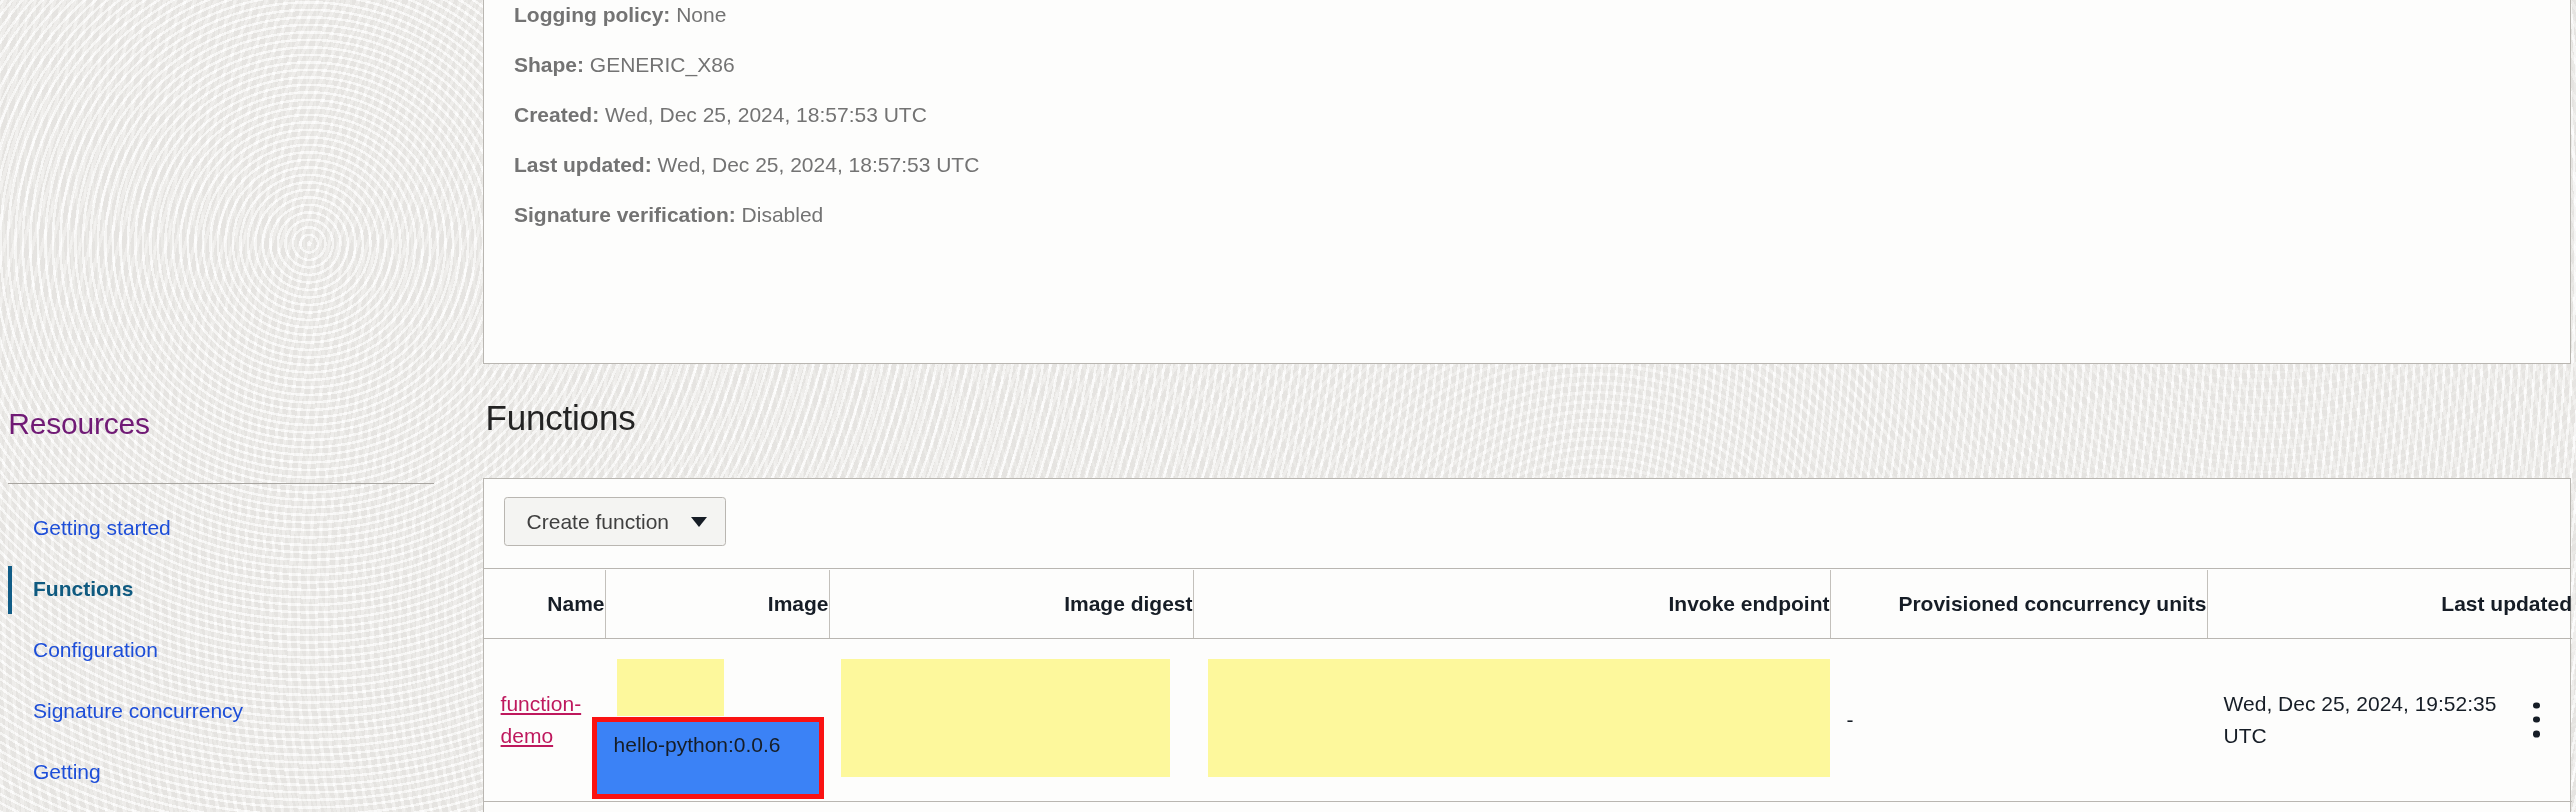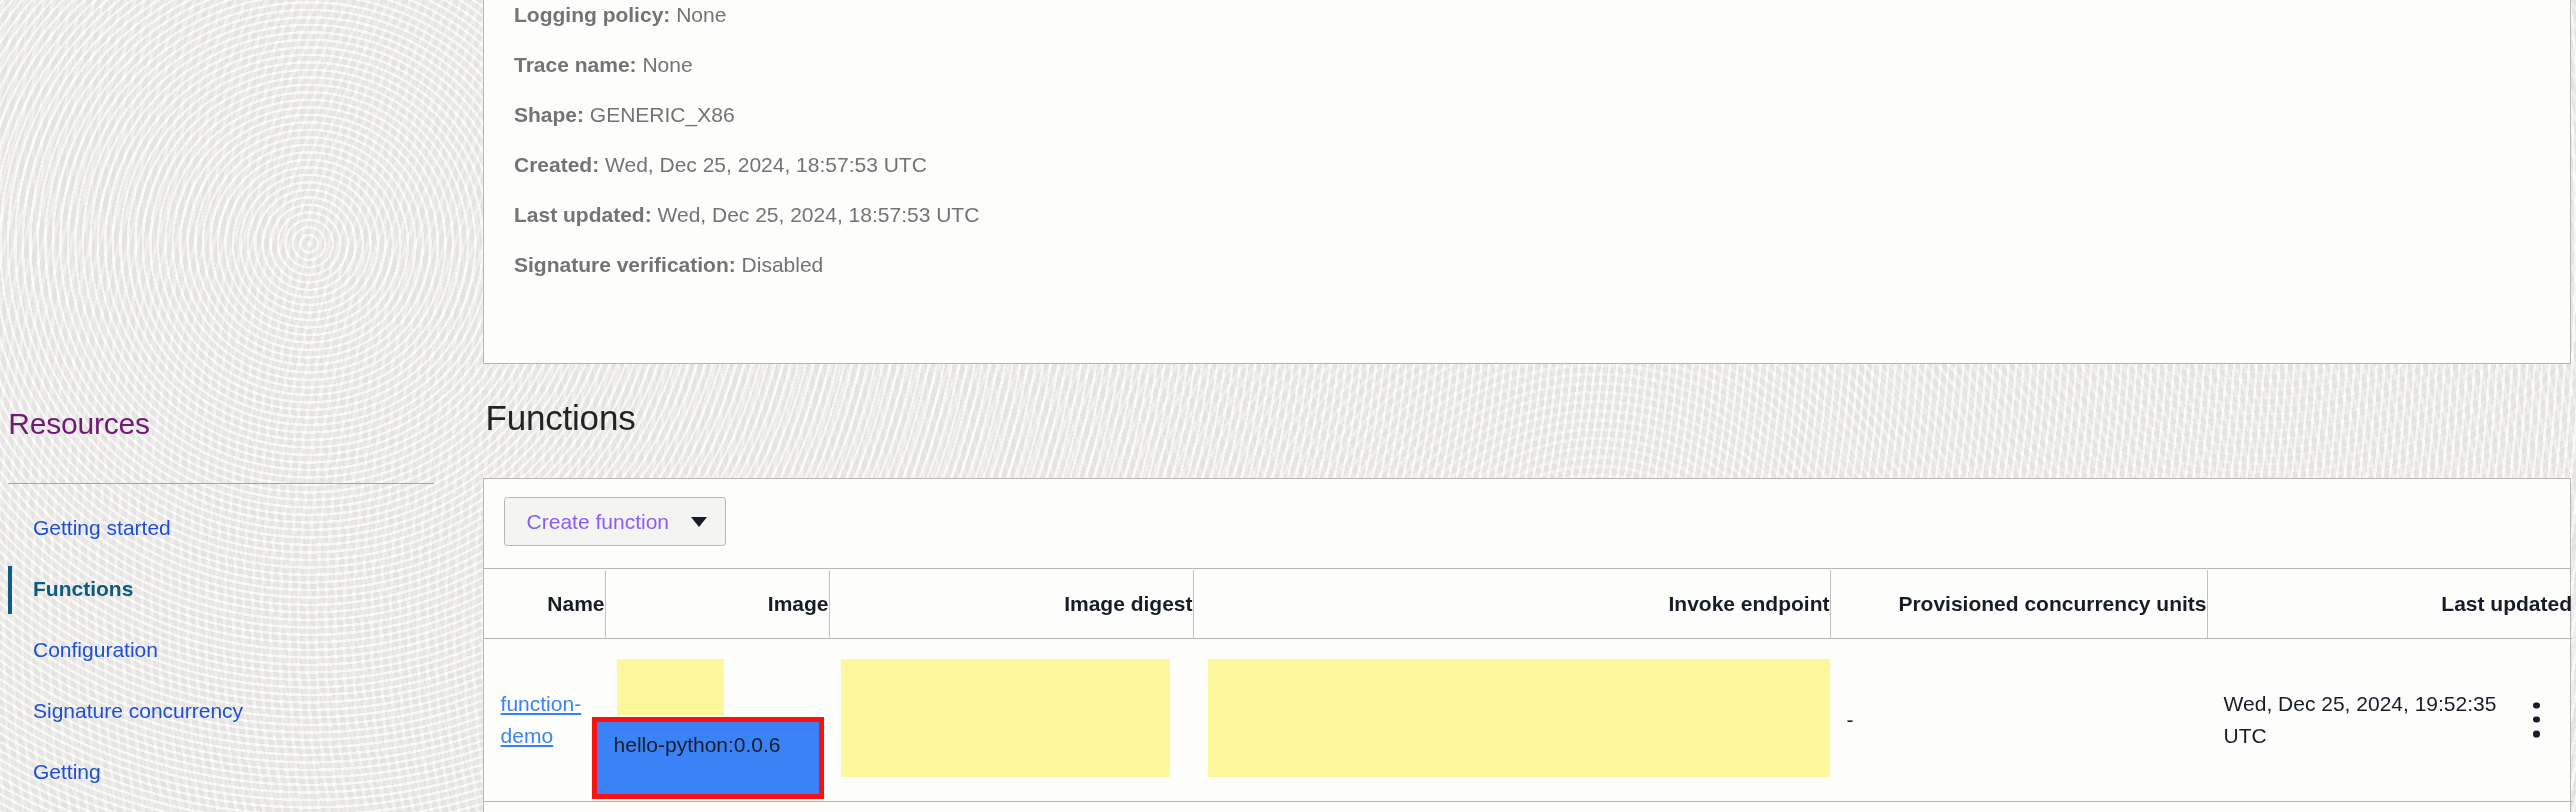--- a/index.html
+++ b/index.html
@@ -175,21 +175,21 @@
     top: 18.3px;
     height: 49px;
     padding: 0 18.3px 0 21.6px;
     background: #f4f4f2;
     border: 0.8px solid #b9b6b1;
     border-radius: 3.3px;
     display: flex;
     align-items: center;
     gap: 21.6px;
     font-size: 21px;
-    color: #8b5cf6;
+    color: #404040;
     cursor: pointer;
     white-space: nowrap;
   }
 
   .caret-down {
     width: 0;
     height: 0;
     border-left: 8.3px solid transparent;
     border-right: 8.3px solid transparent;
     border-top: 10px solid #161d26;
@@ -227,21 +227,21 @@
     padding: 0;
     border-bottom: 0.8px solid #b9b6b1;
     vertical-align: middle;
     height: 163px;
     position: relative;
   }
 
   .cell-pad { padding-left: 16.6px; }
 
   .fn-link {
-    color: #3b82f6;
+    color: #be185d;
     text-decoration: underline;
     font-size: 21px;
     line-height: 32px;
     cursor: pointer;
     display: inline-block;
     width: 83px;
   }
 
   .redaction {
     background: #fdf89c;
@@ -319,24 +319,20 @@
     </div>
   </div>
 </div>
 
 <div class="main">
 
   <div class="detail-card">
     <div class="detail-list">
       <div class="detail-row">
         <b>Logging policy:</b>
-        <span>None</span>
-      </div>
-      <div class="detail-row">
-        <b>Trace name:</b>
         <span>None</span>
       </div>
       <div class="detail-row">
         <b>Shape:</b>
         <span>GENERIC_X86</span>
       </div>
       <div class="detail-row">
         <b>Created:</b>
         <span>Wed, Dec 25, 2024, 18:57:53 UTC</span>
       </div>

